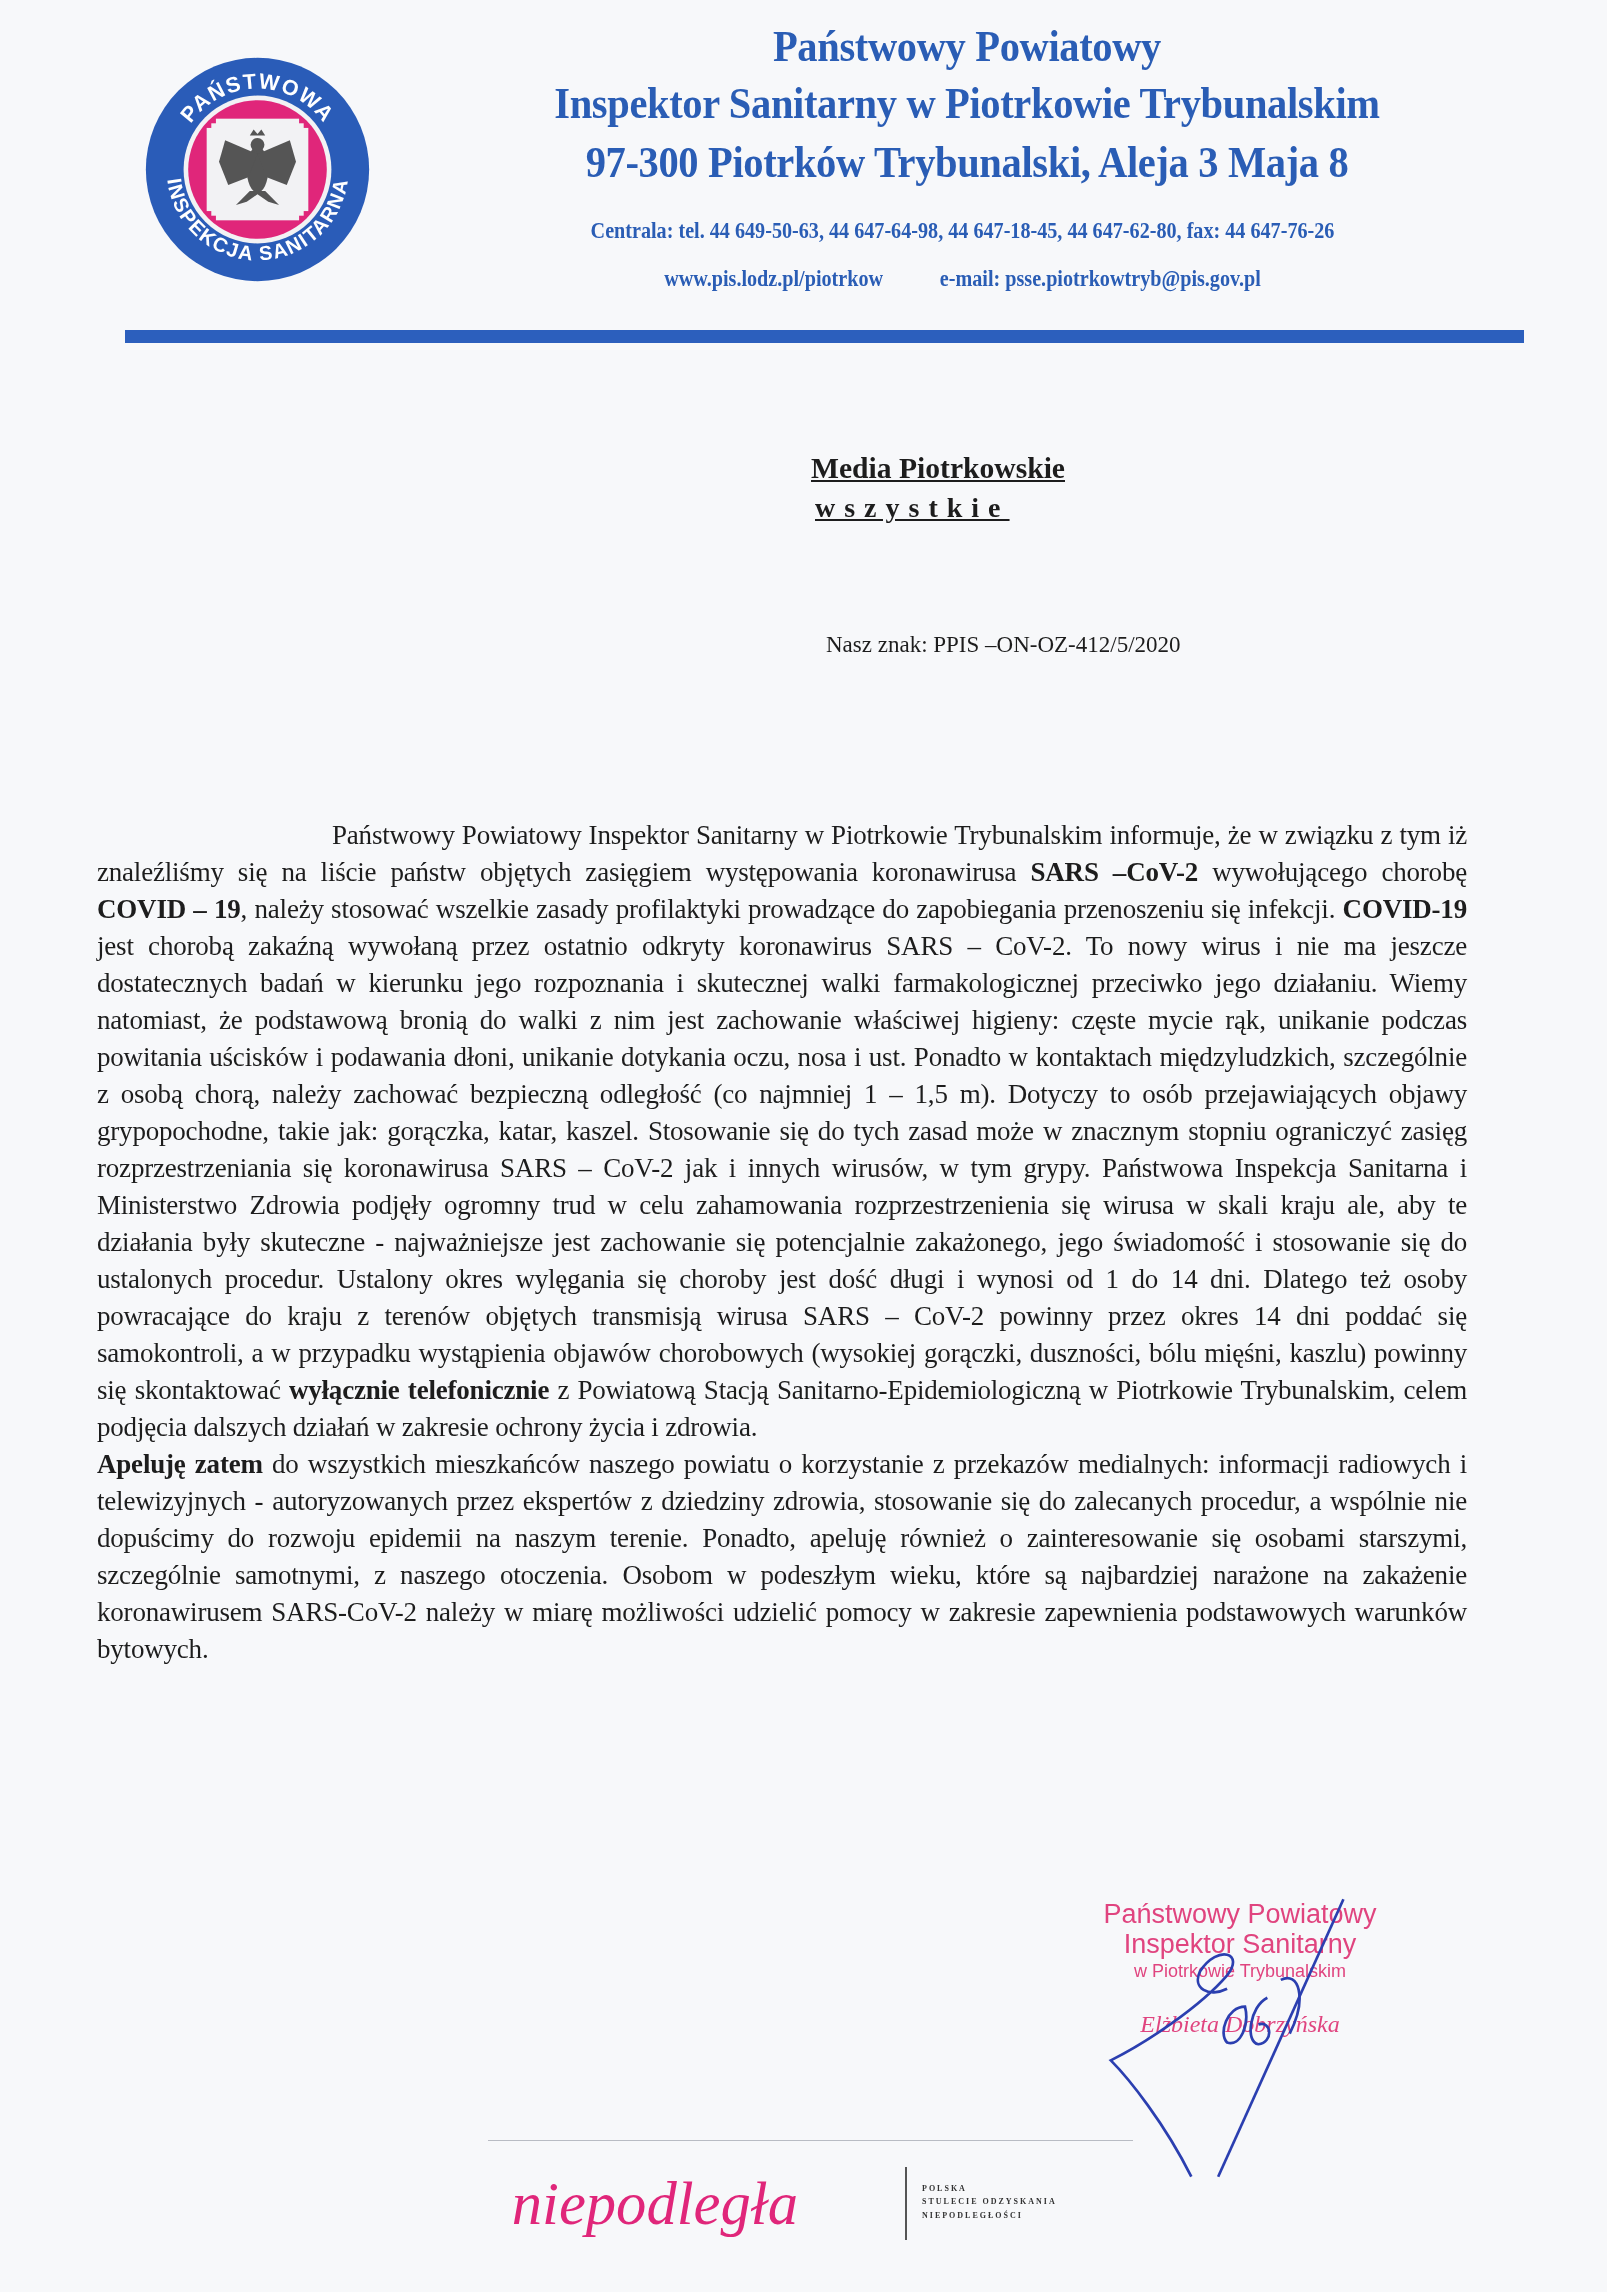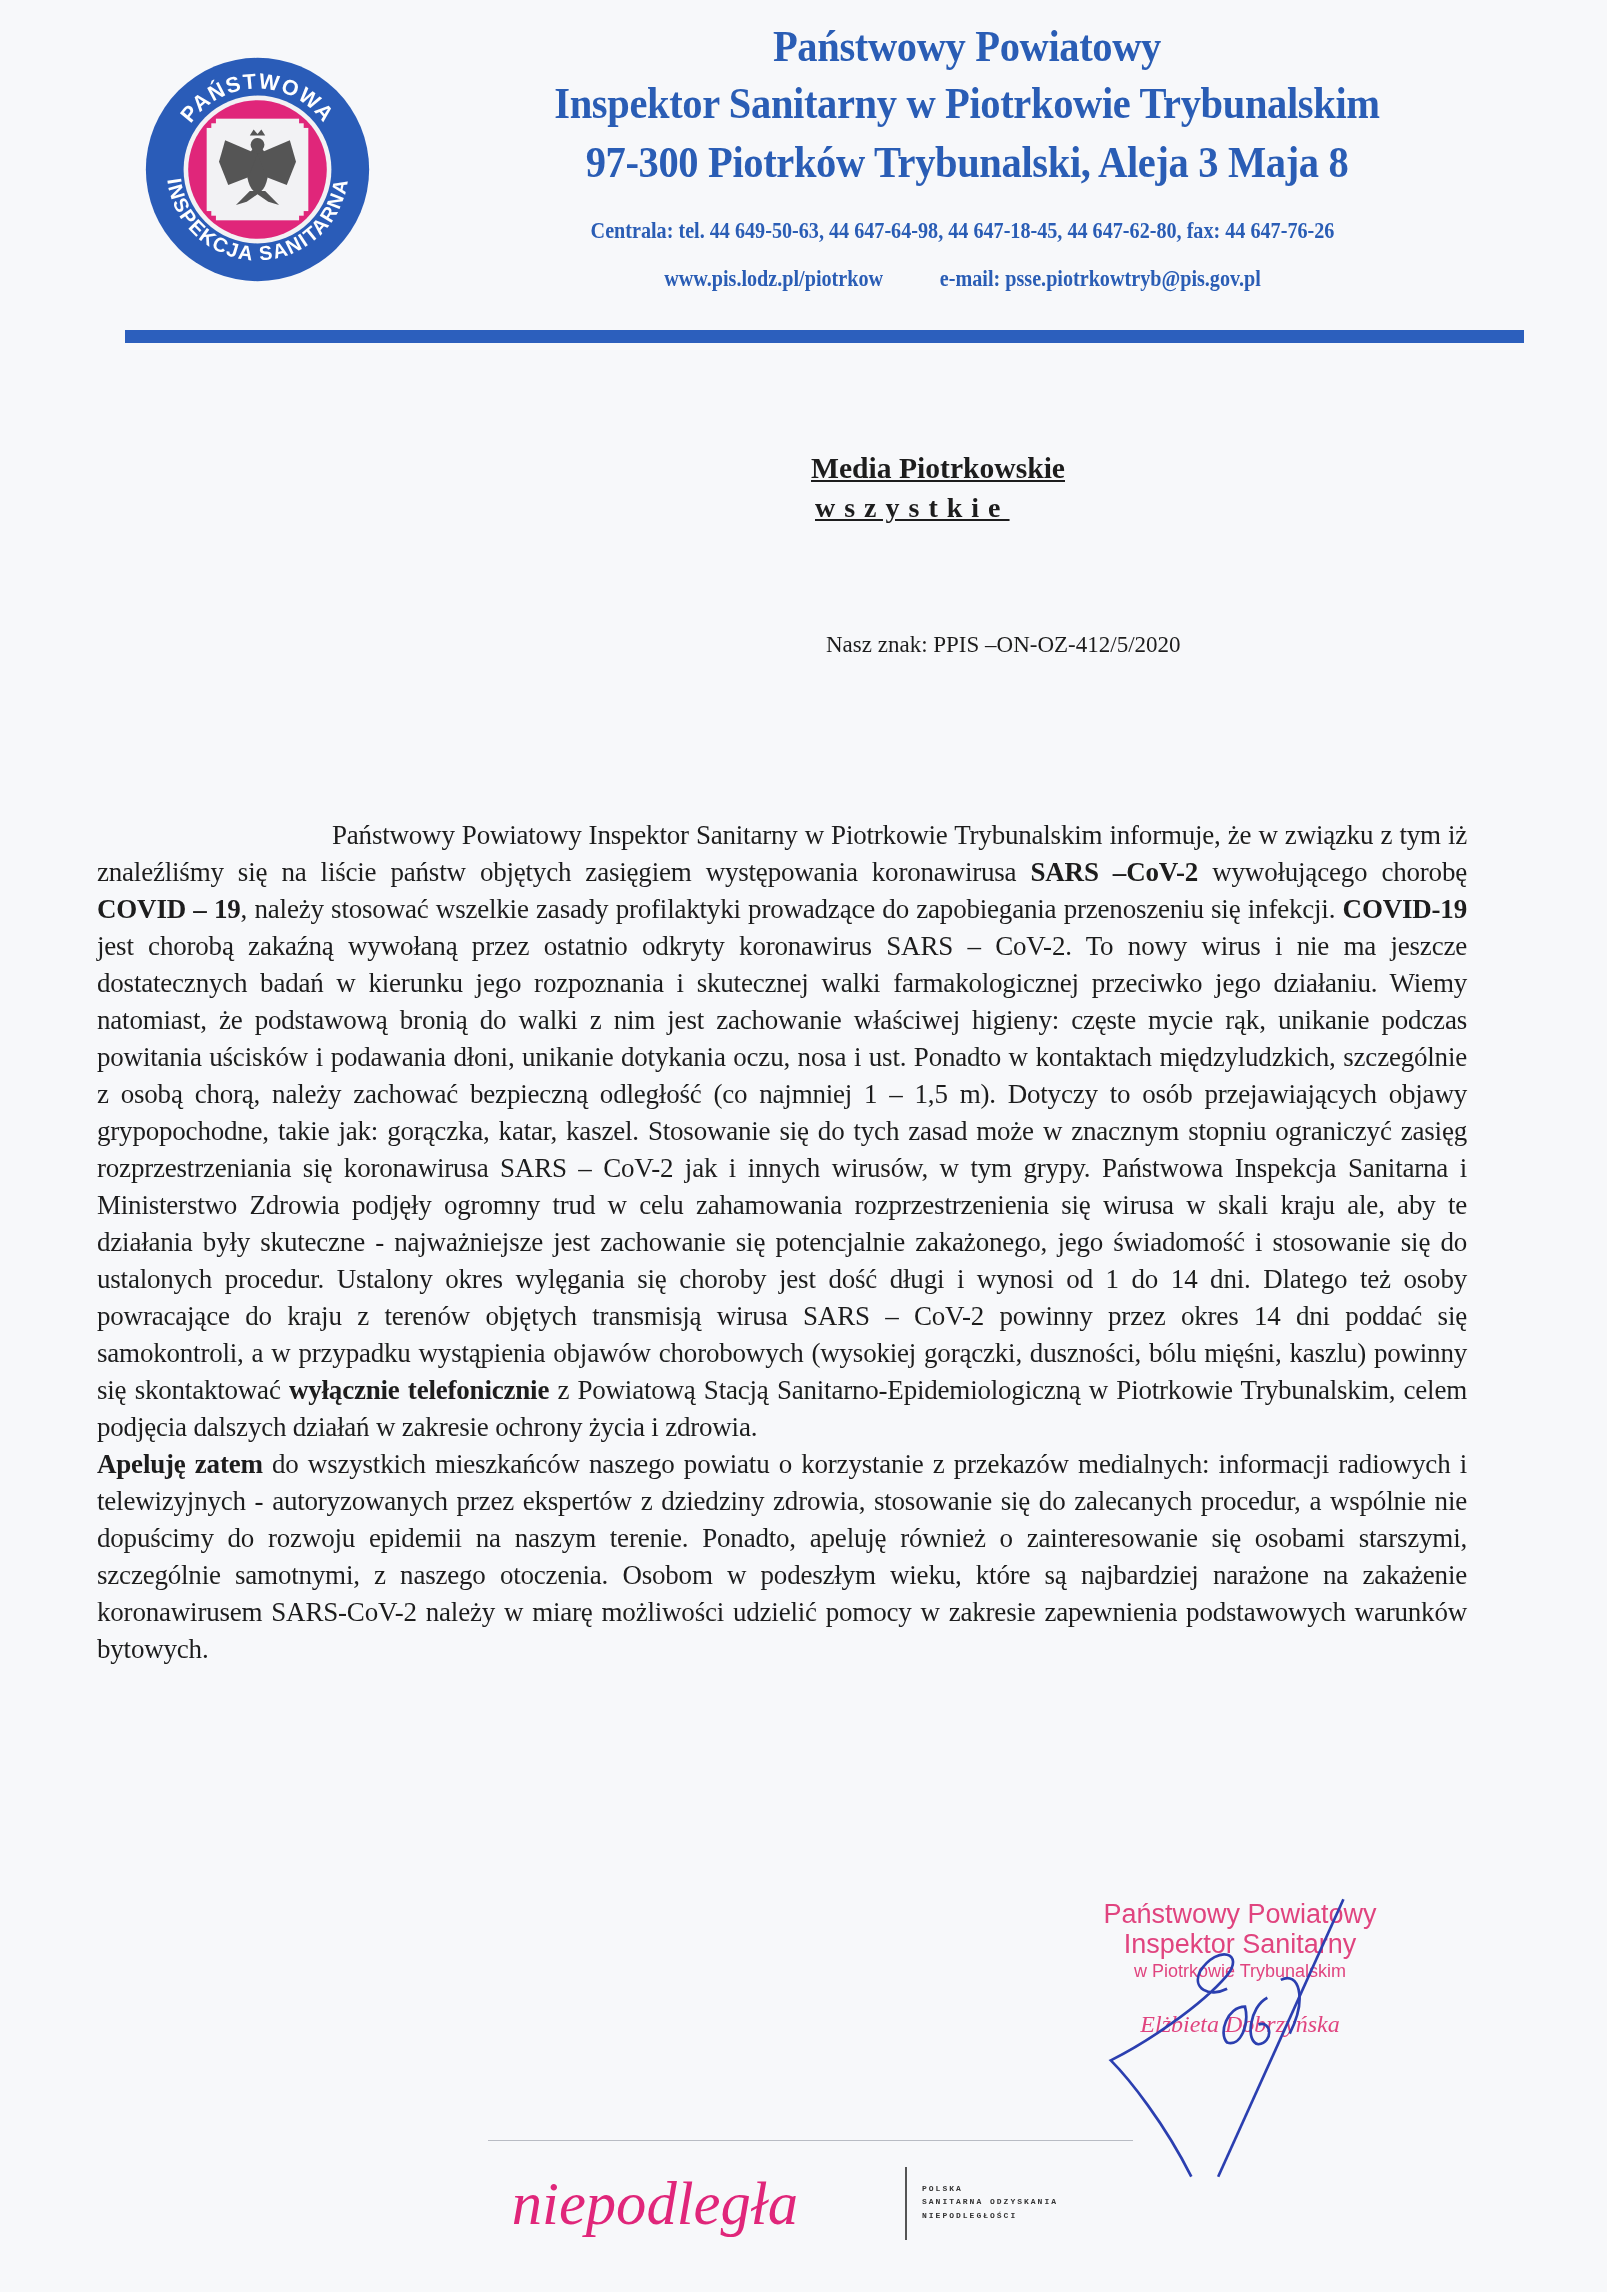--- a/index.html
+++ b/index.html
@@ -77,21 +77,21 @@
     .foot-rule {
       position: absolute; left: 488px; top: 2140px; width: 645px; height: 0.9px;
       background: #b9bcc4;
     }
     .foot-script { position: absolute; left: 502px; top: 2154px; width: 394px; height: 107px; }
     .foot-divider {
       position: absolute; left: 905px; top: 2167px; width: 1.8px; height: 73px; background: #555;
     }
     .foot-text {
       position: absolute; left: 922px; top: 2182px;
-      font-family: Liberation Mono, monospace; font-weight: bold;
+      font-family: Liberation Serif, serif; font-weight: bold;
       font-size: 8px; letter-spacing: 2px; line-height: 13.4px; color: #333;
     }
   </style>
 </head>
 <body>
 
 <div class="page">
 
   <svg class="logo" viewBox="0 0 300 300">
     <defs>
@@ -158,18 +158,18 @@
     <path d="M 230 100 C 250 90, 260 120, 240 160" stroke="#2b3fb0" stroke-width="3" fill="none"></path>
   </svg>
 
   <div class="foot-rule"></div>
   <svg class="foot-script" viewBox="0 0 440 120">
     <text x="10" y="78" font-family="Liberation Serif, serif" font-style="italic" font-size="68" fill="#e0267a">niepodległa</text>
   </svg>
   <div class="foot-divider"></div>
   <div class="foot-text">
     <div>POLSKA</div>
-    <div>SANITARNA ODZYSKANIA</div>
+    <div>STULECIE ODZYSKANIA</div>
     <div>NIEPODLEGŁOŚCI</div>
   </div>
 
 </div>
 
 
 </body></html>

